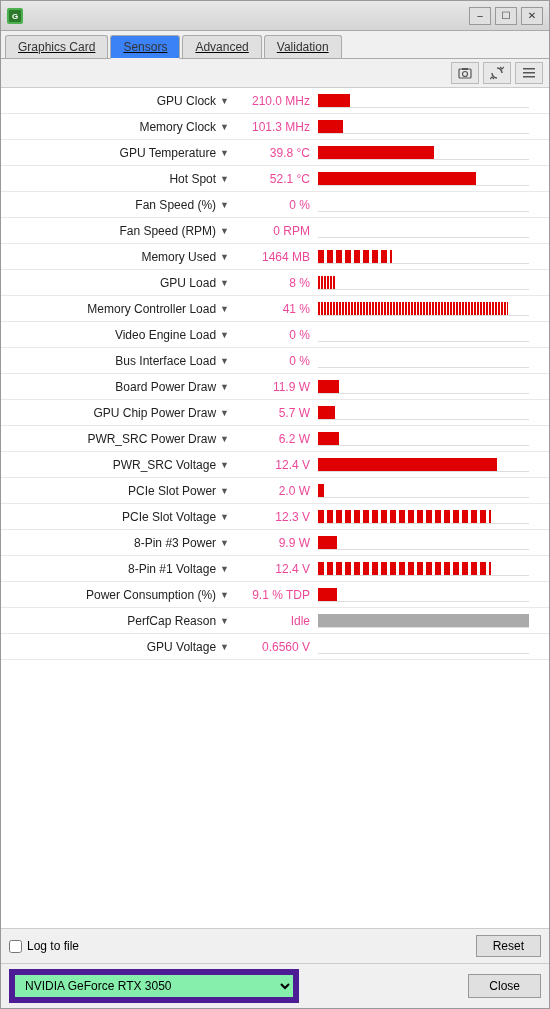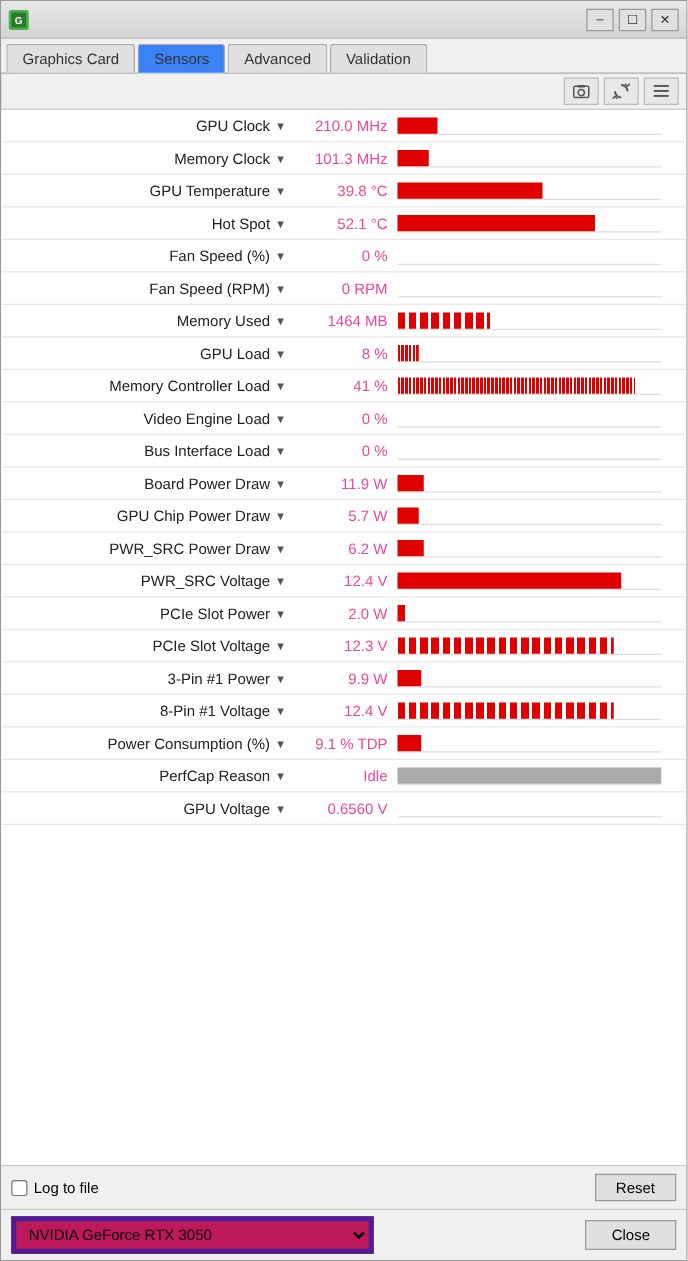--- a/index.html
+++ b/index.html
@@ -63,20 +63,21 @@
       color: #333;
     }
     .tab-bar {
       background: #f0f0f0;
       border-bottom: 1px solid #aaa;
       display: flex;
       align-items: flex-end;
       padding: 4px 4px 0 4px;
       gap: 2px;
       flex-shrink: 0;
+      text-decoration: underline;
     }
     .tab {
       padding: 4px 12px;
       border: 1px solid #aaa;
       border-bottom: none;
       background: #e0e0e0;
       cursor: pointer;
       font-size: 12px;
       color: #333;
       border-radius: 3px 3px 0 0;
@@ -198,22 +199,22 @@
       padding: 5px 8px;
       display: flex;
       align-items: center;
       justify-content: space-between;
       background: #f0f0f0;
       flex-shrink: 0;
     }
     .gpu-select {
       width: 290px;
       padding: 3px 6px;
-      border: 4px solid #4c1d95;
-      background: #be185d;
+      border: 6px solid #4c1d95;
+      background: #86efac;
       font-size: 12px;
     }
     .close-btn {
       padding: 4px 20px;
       background: #e0e0e0;
       border: 1px solid #999;
       cursor: pointer;
       font-size: 12px;
     }
     
@@ -479,21 +480,21 @@
           </div>
           <div class="sensor-value">12.3 V</div>
           <div class="sensor-bar-area">
             <div class="bar-track">
               <div class="bar-fill bar-chunky" style="width: 82%;"></div>
             </div>
           </div>
         </div>
         <div class="sensor-row">
           <div class="sensor-name">
-            <span>3-Pin #1 Power</span>
+            <span>8-Pin #3 Power</span>
             <span class="dropdown-arrow">▼</span>
           </div>
           <div class="sensor-value">9.9 W</div>
           <div class="sensor-bar-area">
             <div class="bar-track">
               <div class="bar-fill bar-red" style="width: 9%;"></div>
             </div>
           </div>
         </div>
         <div class="sensor-row">

